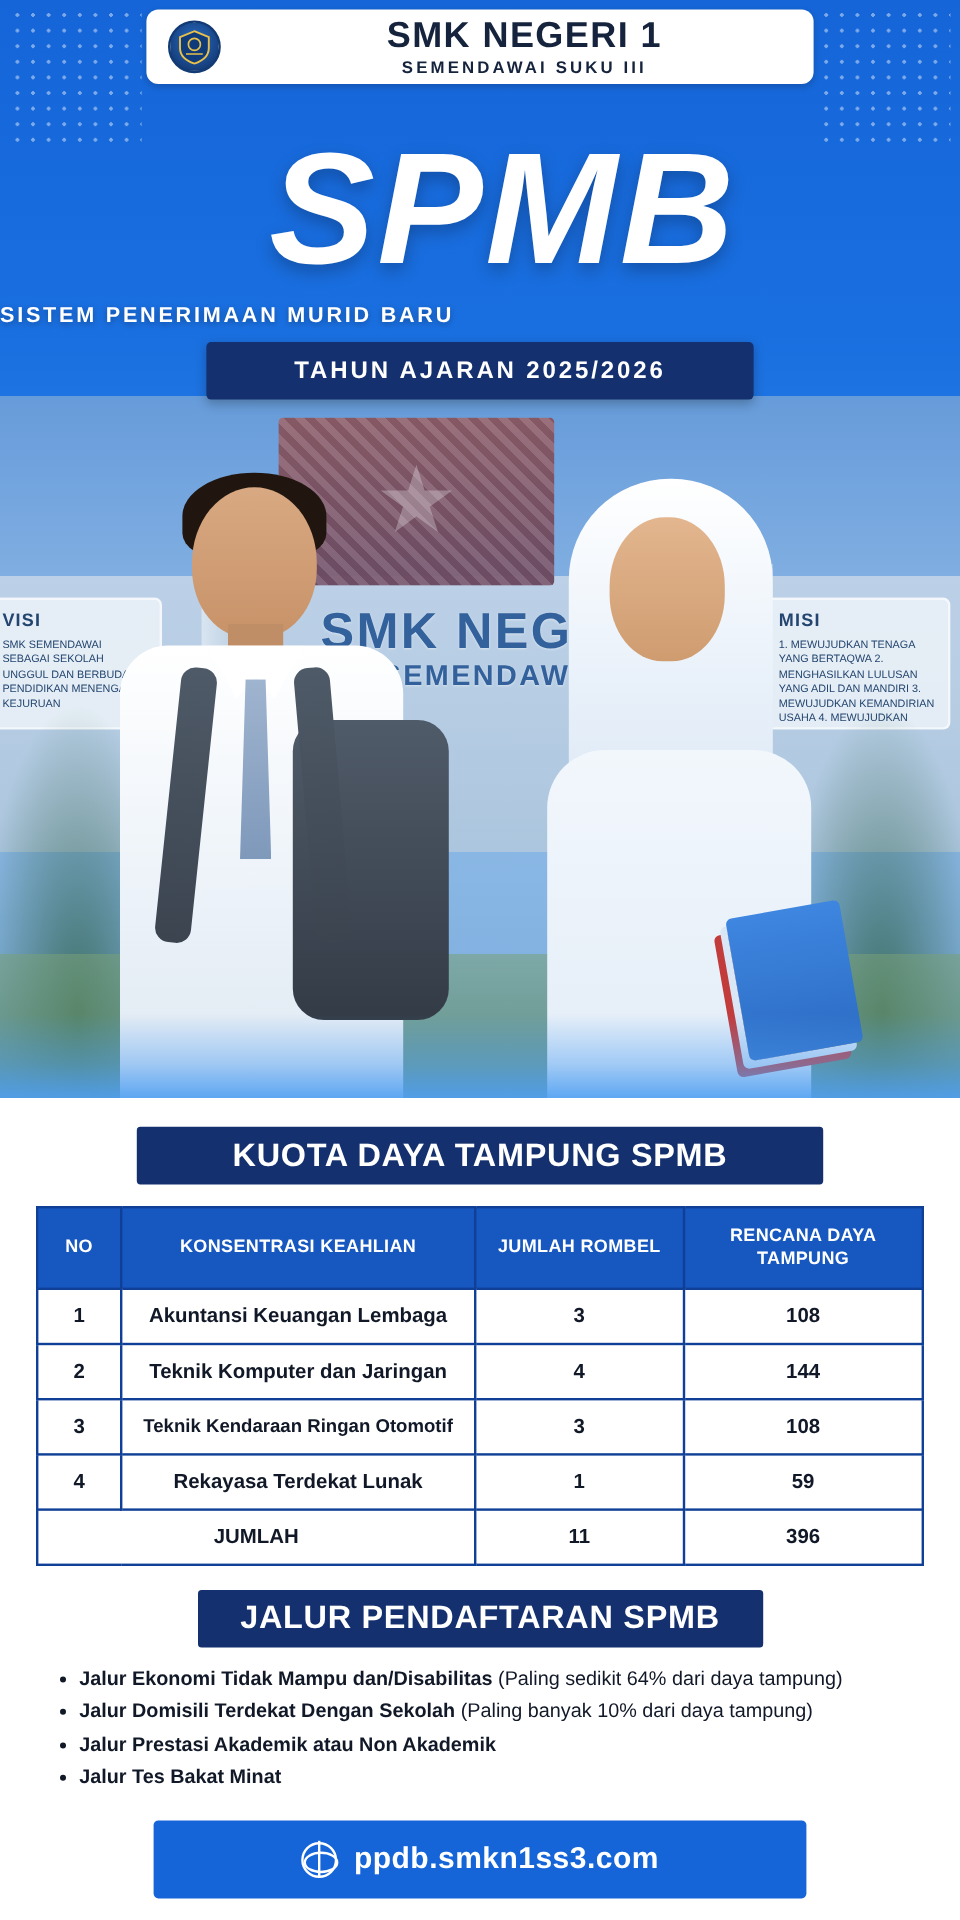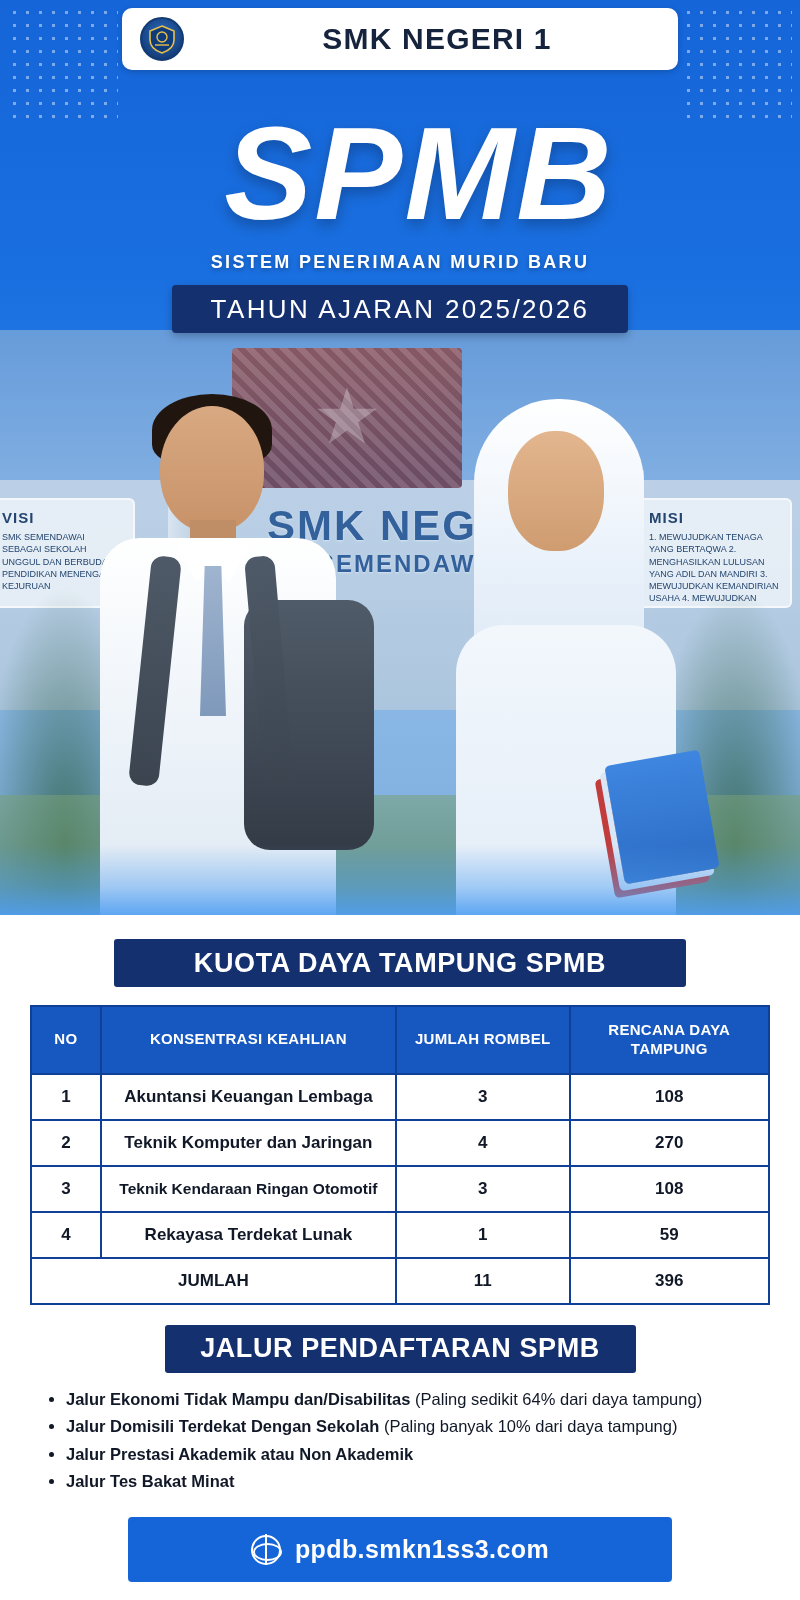--- a/index.html
+++ b/index.html
@@ -73,38 +73,37 @@
     font-style: italic;
     letter-spacing: 2px;
     color: #ffffff;
     line-height: 1;
     text-shadow: 0 6px 14px rgba(0,0,0,0.25);
     padding-left: 38px;
   }
   .spmb-sub {
     position: absolute;
     top: 252px; left: 0; width: 800px;
-    text-align: center;
     font-size: 18px;
     font-weight: 800;
     letter-spacing: 2.3px;
     color: #ffffff;
     text-shadow: 0 2px 5px rgba(0,0,0,0.3);
   }
   .year-banner {
     position: absolute;
     top: 285px; left: 172px;
     width: 456px; height: 48px;
     background: #14306e;
     border-radius: 4px;
     display: flex; align-items: center; justify-content: center;
     box-shadow: 0 3px 9px rgba(0,0,0,0.25);
   }
   .year-banner span {
-    font-size: 26px; font-weight: 400; letter-spacing: 2.4px; color: #ffffff;
+    font-size: 20px; font-weight: 700; letter-spacing: 2.4px; color: #ffffff;
   }
 
   
   .photo {
     position: absolute;
     left: 0; top: 330px;
     width: 800px; height: 585px;
     overflow: hidden;
   }
   .bg-building {
@@ -342,20 +341,21 @@
   <div class="school-pill">
     <div class="school-logo">
       <svg width="30" height="30" viewBox="0 0 30 30" aria-hidden="true">
         <path d="M15 2 L27 7 L27 16 C27 23 21 27 15 29 C9 27 3 23 3 16 L3 7 Z" fill="#0f3b7a" stroke="#e8c04a" stroke-width="1.6"></path>
         <circle cx="15" cy="13" r="5" fill="none" stroke="#e8c04a" stroke-width="1.4"></circle>
         <path d="M8 21 H22" stroke="#e8c04a" stroke-width="1.4"></path>
       </svg>
     </div>
     <div class="school-names">
       <div class="school-name-1">SMK NEGERI 1</div>
+      <div class="school-name-2">SEMENDAWAI SUKU III</div>
     </div>
   </div>
 
   <div class="photo">
     <div class="bg-building"></div>
     <div class="wall"></div>
     <div class="banner-batik"></div>
     <div class="pillar pillar-1"></div>
     <div class="pillar pillar-2"></div>
     <div class="wall-sign">
@@ -419,21 +419,21 @@
       <tr>
         <td class="col-no">1</td>
         <td class="col-name">Akuntansi Keuangan Lembaga</td>
         <td class="col-rombel">3</td>
         <td class="col-kuota">108</td>
       </tr>
       <tr>
         <td class="col-no">2</td>
         <td class="col-name">Teknik Komputer dan Jaringan</td>
         <td class="col-rombel">4</td>
-        <td class="col-kuota">270</td>
+        <td class="col-kuota">144</td>
       </tr>
       <tr>
         <td class="col-no">3</td>
         <td class="col-name name-tight">Teknik Kendaraan Ringan Otomotif</td>
         <td class="col-rombel">3</td>
         <td class="col-kuota">108</td>
       </tr>
       <tr>
         <td class="col-no">4</td>
         <td class="col-name">Rekayasa Terdekat Lunak</td>

